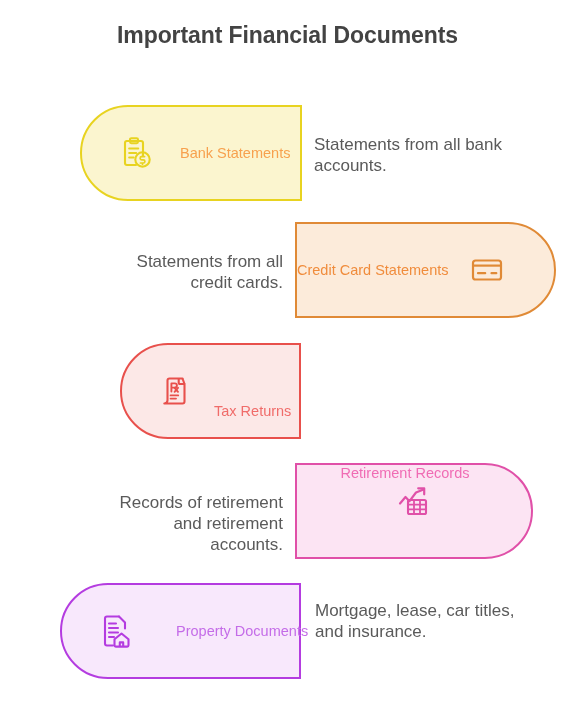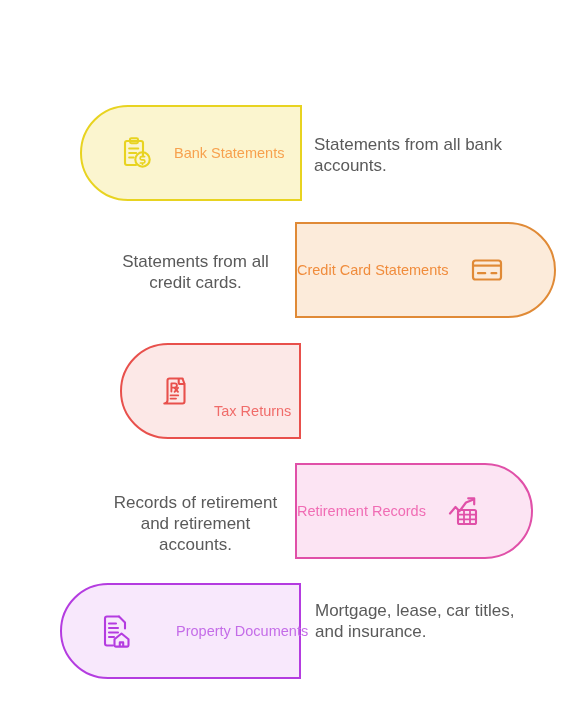--- a/index.html
+++ b/index.html
@@ -83,21 +83,21 @@
   .right-round .shape-label { margin-right: 18px; order: -1; }
 
   
   .desc {
     position: absolute;
     font-size: 17px;
     line-height: 21px;
     color: #5a5a5a;
   }
   .desc.align-left  { text-align: left; }
-  .desc.align-right { text-align: center; }
+  .desc.align-right { text-align: right; }
 
   
   .r1-shape { left: 80px;  width: 222px; }
   .r1-desc  { left: 314px; top: 29px; width: 210px; }
 
   .r2-shape { left: 295px; width: 261px; }
   .r2-desc  { left: 108px; top: 29px; width: 175px; }
 
   .r3-shape { left: 120px; width: 181px; }
   .r3-desc  { left: 313px; top: 29px; width: 225px; }
@@ -106,23 +106,24 @@
   .r4-desc  { left: 108px; top: 29px; width: 175px; }
 
   .r5-shape { left: 60px;  width: 241px; }
   .r5-desc  { left: 315px; top: 17px; width: 215px; }
 </style>
 </head>
 <body>
 
 <div class="page">
 
+  <div class="page-title">Important Financial Documents</div>
 
   <div class="row row-1">
-    <div class="shape left-round r1-shape" style="background: rgb(251, 245, 207); border-color: rgb(232, 211, 32);">
+    <div class="shape left-round r1-shape" style="background: rgb(251, 245, 207); border-color: rgb(232, 211, 32); gap: 6px;">
       <span class="icon-box" style="color: rgb(232, 211, 32);">
         <svg width="38" height="38" viewBox="0 0 38 38" fill="none">
           <path d="M10 7h14a2 2 0 0 1 2 2v12.5" stroke="currentColor" stroke-width="2.1" stroke-linecap="round"></path>
           <path d="M10 7a2 2 0 0 0-2 2v20a2 2 0 0 0 2 2h9" stroke="currentColor" stroke-width="2.1" stroke-linecap="round"></path>
           <rect x="13" y="4.2" width="8" height="5" rx="1.4" stroke="currentColor" stroke-width="2.1"></rect>
           <path d="M12.2 14.5h9M12.2 19h7M12.2 23.5h4.5" stroke="currentColor" stroke-width="2.1" stroke-linecap="round"></path>
           <circle cx="25.5" cy="25.5" r="7.2" stroke="currentColor" stroke-width="2.1" fill="none"></circle>
           <path d="M27.6 22.6h-2.9a1.6 1.6 0 0 0 0 3.2h1.6a1.6 1.6 0 0 1 0 3.2h-2.9M25.5 21.2v1.4M25.5 29v1.4" stroke="currentColor" stroke-width="1.7" stroke-linecap="round"></path>
         </svg>
       </span>
@@ -154,21 +155,21 @@
           <path d="M13.4 10.4h3.4a2.1 2.1 0 0 1 0 4.2h-3.4v-4.2zM13.4 14.6v4" stroke="currentColor" stroke-width="1.9" stroke-linecap="round" stroke-linejoin="round"></path>
           <path d="M16.6 14.8l3.4 4M20 14.8l-3.4 4" stroke="currentColor" stroke-width="1.9" stroke-linecap="round"></path>
           <path d="M12.6 22.4h7.6M12.6 25.6h5.4" stroke="currentColor" stroke-width="1.9" stroke-linecap="round"></path>
         </svg>
       </span>
       <span class="shape-label" style="color: rgb(240, 108, 106); margin-top: 39px;">Tax Returns</span>
     </div>
   </div>
 
   <div class="row row-4">
-    <div class="shape right-round r4-shape" style="background: rgb(252, 228, 243); border-color: rgb(224, 80, 168);">
+    <div class="shape right-round r4-shape" style="background: rgb(252, 228, 243); border-color: rgb(224, 80, 168); flex-direction: column;">
       <span class="icon-box" style="color: rgb(224, 80, 168);">
         <svg width="38" height="38" viewBox="0 0 38 38" fill="none">
           <rect x="13" y="18" width="18" height="14" rx="1.6" stroke="currentColor" stroke-width="2.1"></rect>
           <path d="M13.4 22.6h17.2M13.4 27.4h17.2M19 18.4v13.2M25 18.4v13.2" stroke="currentColor" stroke-width="1.8"></path>
           <path d="M5 21.5 10.5 15l4 4.2L21 10.5l7.5-3" stroke="currentColor" stroke-width="2.2" stroke-linecap="round" stroke-linejoin="round" fill="none"></path>
           <path d="M23.2 6.3h6v6" stroke="currentColor" stroke-width="2.2" stroke-linecap="round" stroke-linejoin="round"></path>
         </svg>
       </span>
       <span class="shape-label" style="color: rgb(240, 108, 180);">Retirement Records</span>
     </div>

